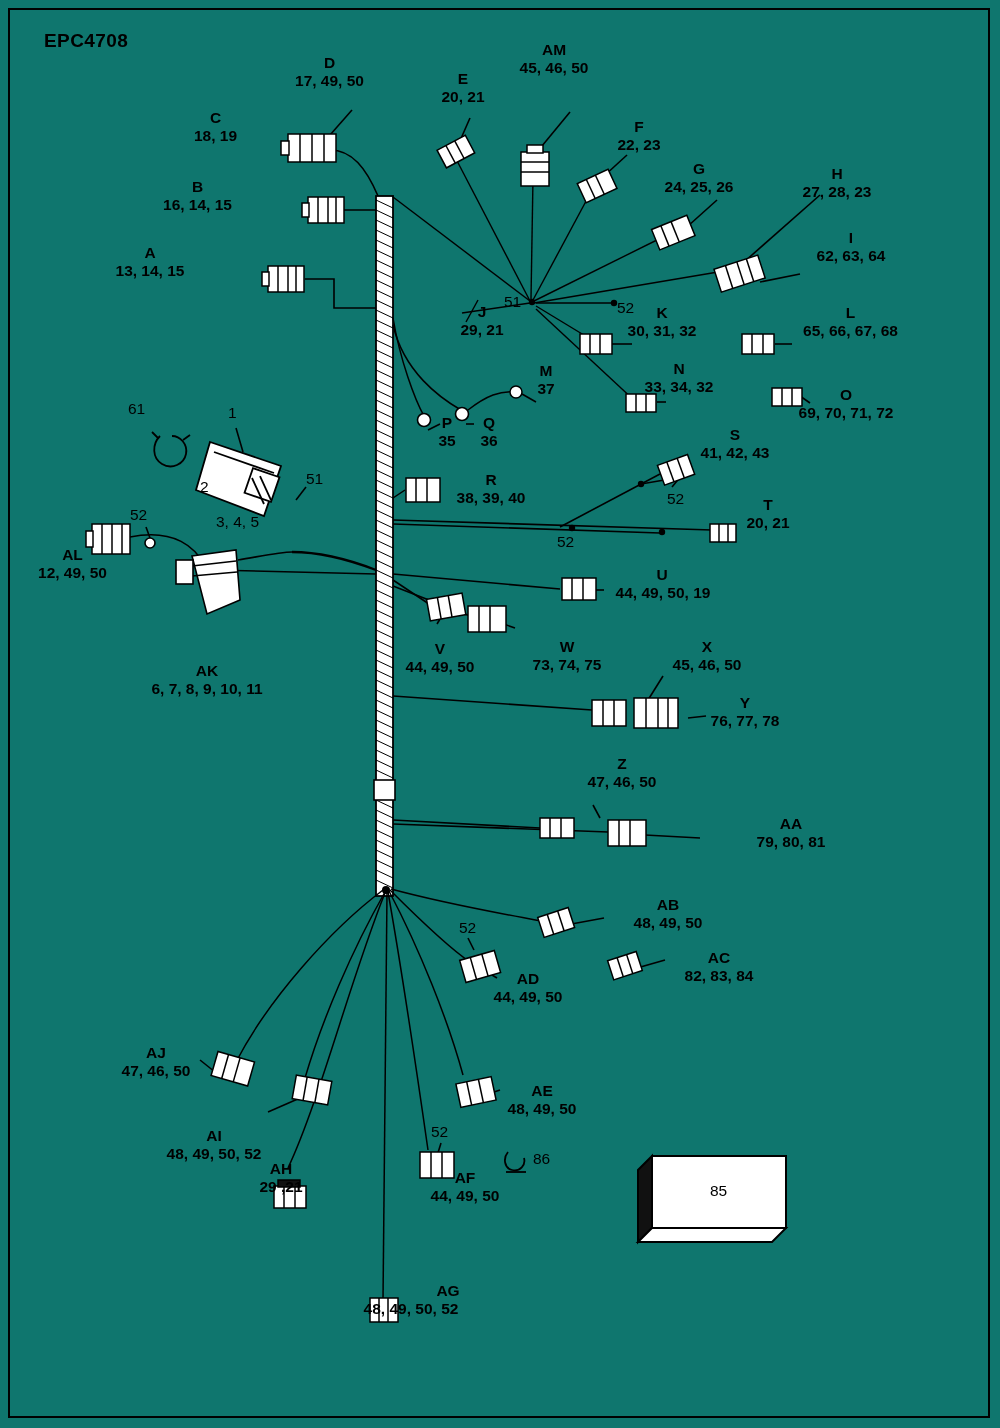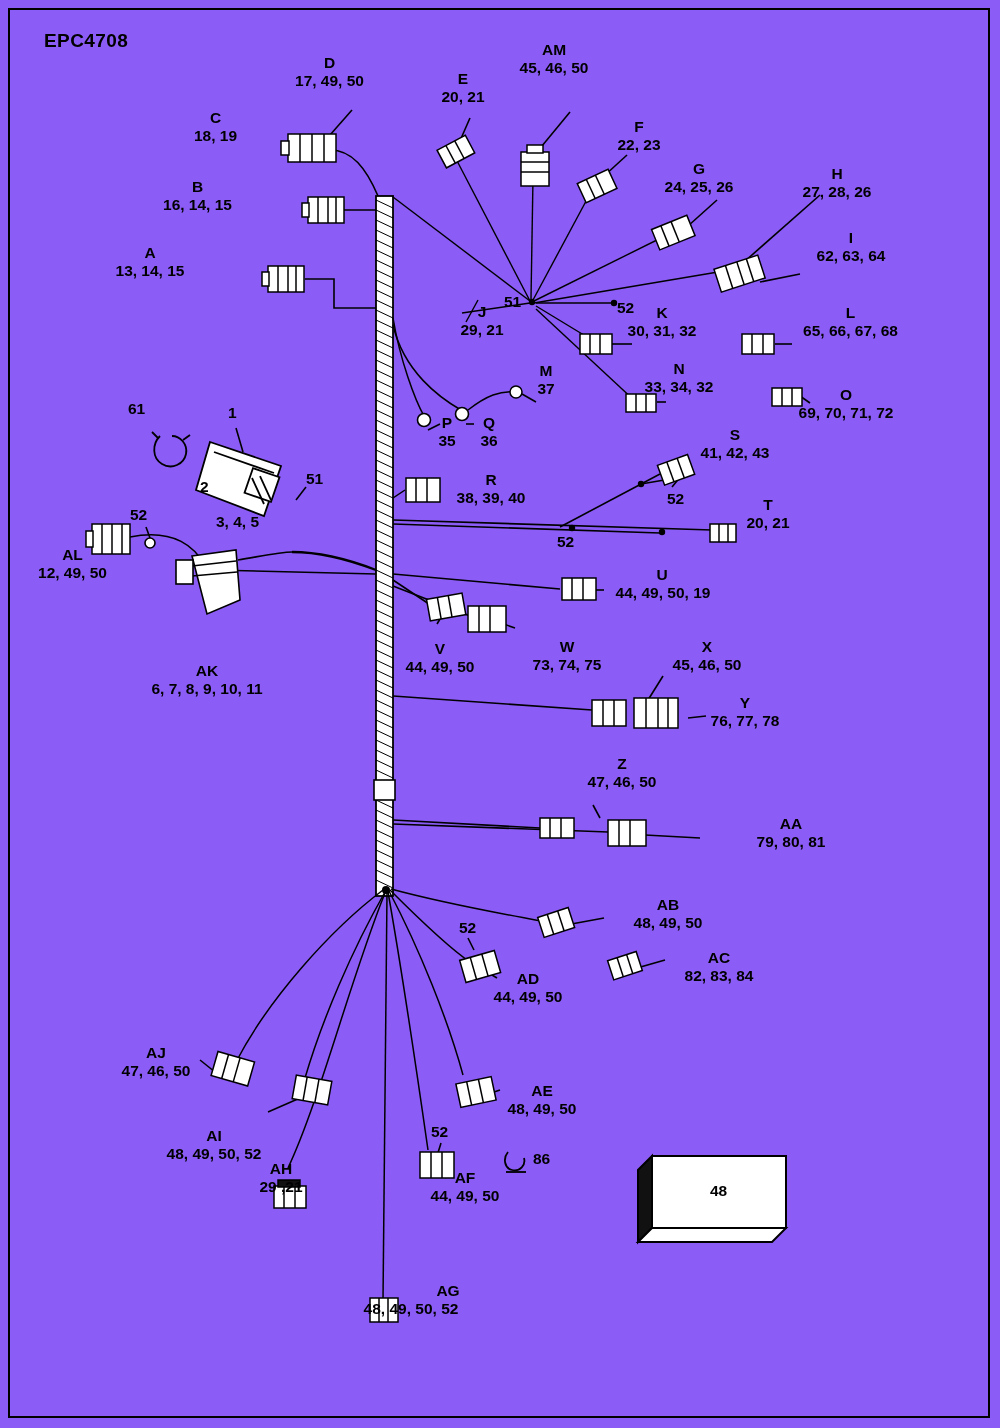--- a/index.html
+++ b/index.html
@@ -7,21 +7,21 @@
     padding: 0;
     background: #ffffff;
   }
   body {
     font-family: "Liberation Sans", sans-serif;
   }
   #page {
     position: relative;
     width: 1000px;
     height: 1428px;
-    background: #8b5cf6;
+    background: #0f766e;
     overflow: hidden;
   }
   #frame {
     position: absolute;
     left: 8px;
     top: 8px;
     width: 982px;
     height: 1410px;
     border: 2px solid #000;
     box-sizing: border-box;
@@ -47,21 +47,21 @@
     display: block;
     text-align: center;
   }
   .lbl .nums {
     display: block;
     text-align: center;
   }
   .num-only {
     position: absolute;
     font-size: 15.5px;
-    font-weight: bold;
+    font-weight: normal;
     color: #000;
     white-space: nowrap;
   }
   svg.art {
     position: absolute;
     left: 0;
     top: 0;
     width: 1000px;
     height: 1428px;
     pointer-events: none;
@@ -560,21 +560,21 @@
   <div class="lbl" style="left:594px; top:118px; width:90px;">
     <span class="letter">F</span>
     <span class="nums">22, 23</span>
   </div>
   <div class="lbl" style="left:640px; top:160px; width:118px;">
     <span class="letter">G</span>
     <span class="nums">24, 25, 26</span>
   </div>
   <div class="lbl" style="left:778px; top:165px; width:118px;">
     <span class="letter">H</span>
-    <span class="nums">27, 28, 26</span>
+    <span class="nums">27, 28, 23</span>
   </div>
   <div class="lbl" style="left:792px; top:229px; width:118px;">
     <span class="letter">I</span>
     <span class="nums">62, 63, 64</span>
   </div>
   <div class="lbl" style="left:603px; top:304px; width:118px;">
     <span class="letter">K</span>
     <span class="nums">30, 31, 32</span>
   </div>
   <div class="lbl" style="left:778px; top:304px; width:145px;">
@@ -697,15 +697,15 @@
   <div class="num-only" style="left:306px; top:470px;">51</div>
   <div class="num-only" style="left:504px; top:293px;">51</div>
   <div class="num-only" style="left:130px; top:506px;">52</div>
   <div class="num-only" style="left:617px; top:299px;">52</div>
   <div class="num-only" style="left:667px; top:490px;">52</div>
   <div class="num-only" style="left:557px; top:533px;">52</div>
   <div class="num-only" style="left:459px; top:919px;">52</div>
   <div class="num-only" style="left:431px; top:1123px;">52</div>
   <div class="num-only" style="left:533px; top:1150px;">86</div>
 
-  <div class="num-only" style="left:710px; top:1182px;">48</div>
+  <div class="num-only" style="left:710px; top:1182px;">85</div>
 
 </div>
 
 </body></html>

